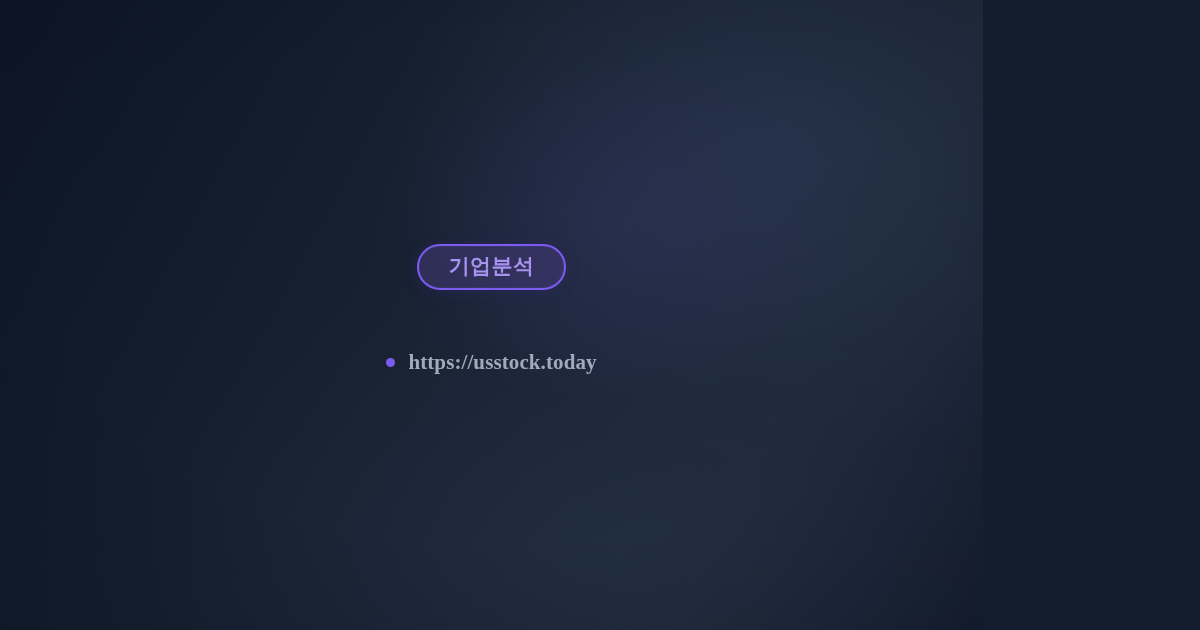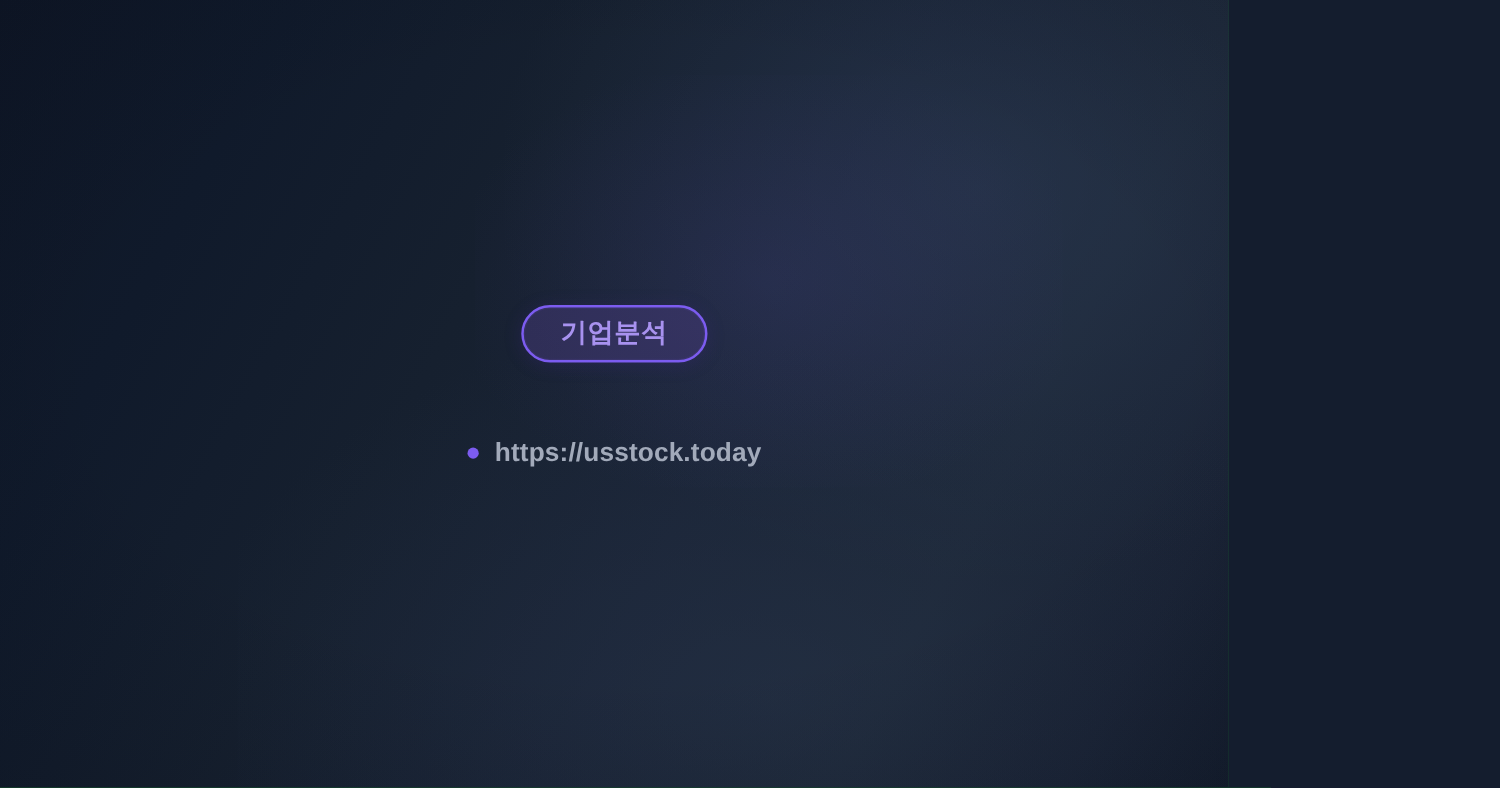--- a/index.html
+++ b/index.html
@@ -13,21 +13,22 @@
   body {
     font-family: "Liberation Sans", sans-serif;
     background: #141d2e;
   }
 
   #og-card {
     position: relative;
     width: 983px;
     height: 630px;
     overflow: hidden;
-    background: #14532d;
+    background: #000000;
+    font-family: Liberation Serif, serif;
   }
 
   
   .bg-base {
     position: absolute;
     inset: 0;
     background: linear-gradient(118deg,
       #0e1626 0%,
       #101a2b 18%,
       #16202f 38%,

